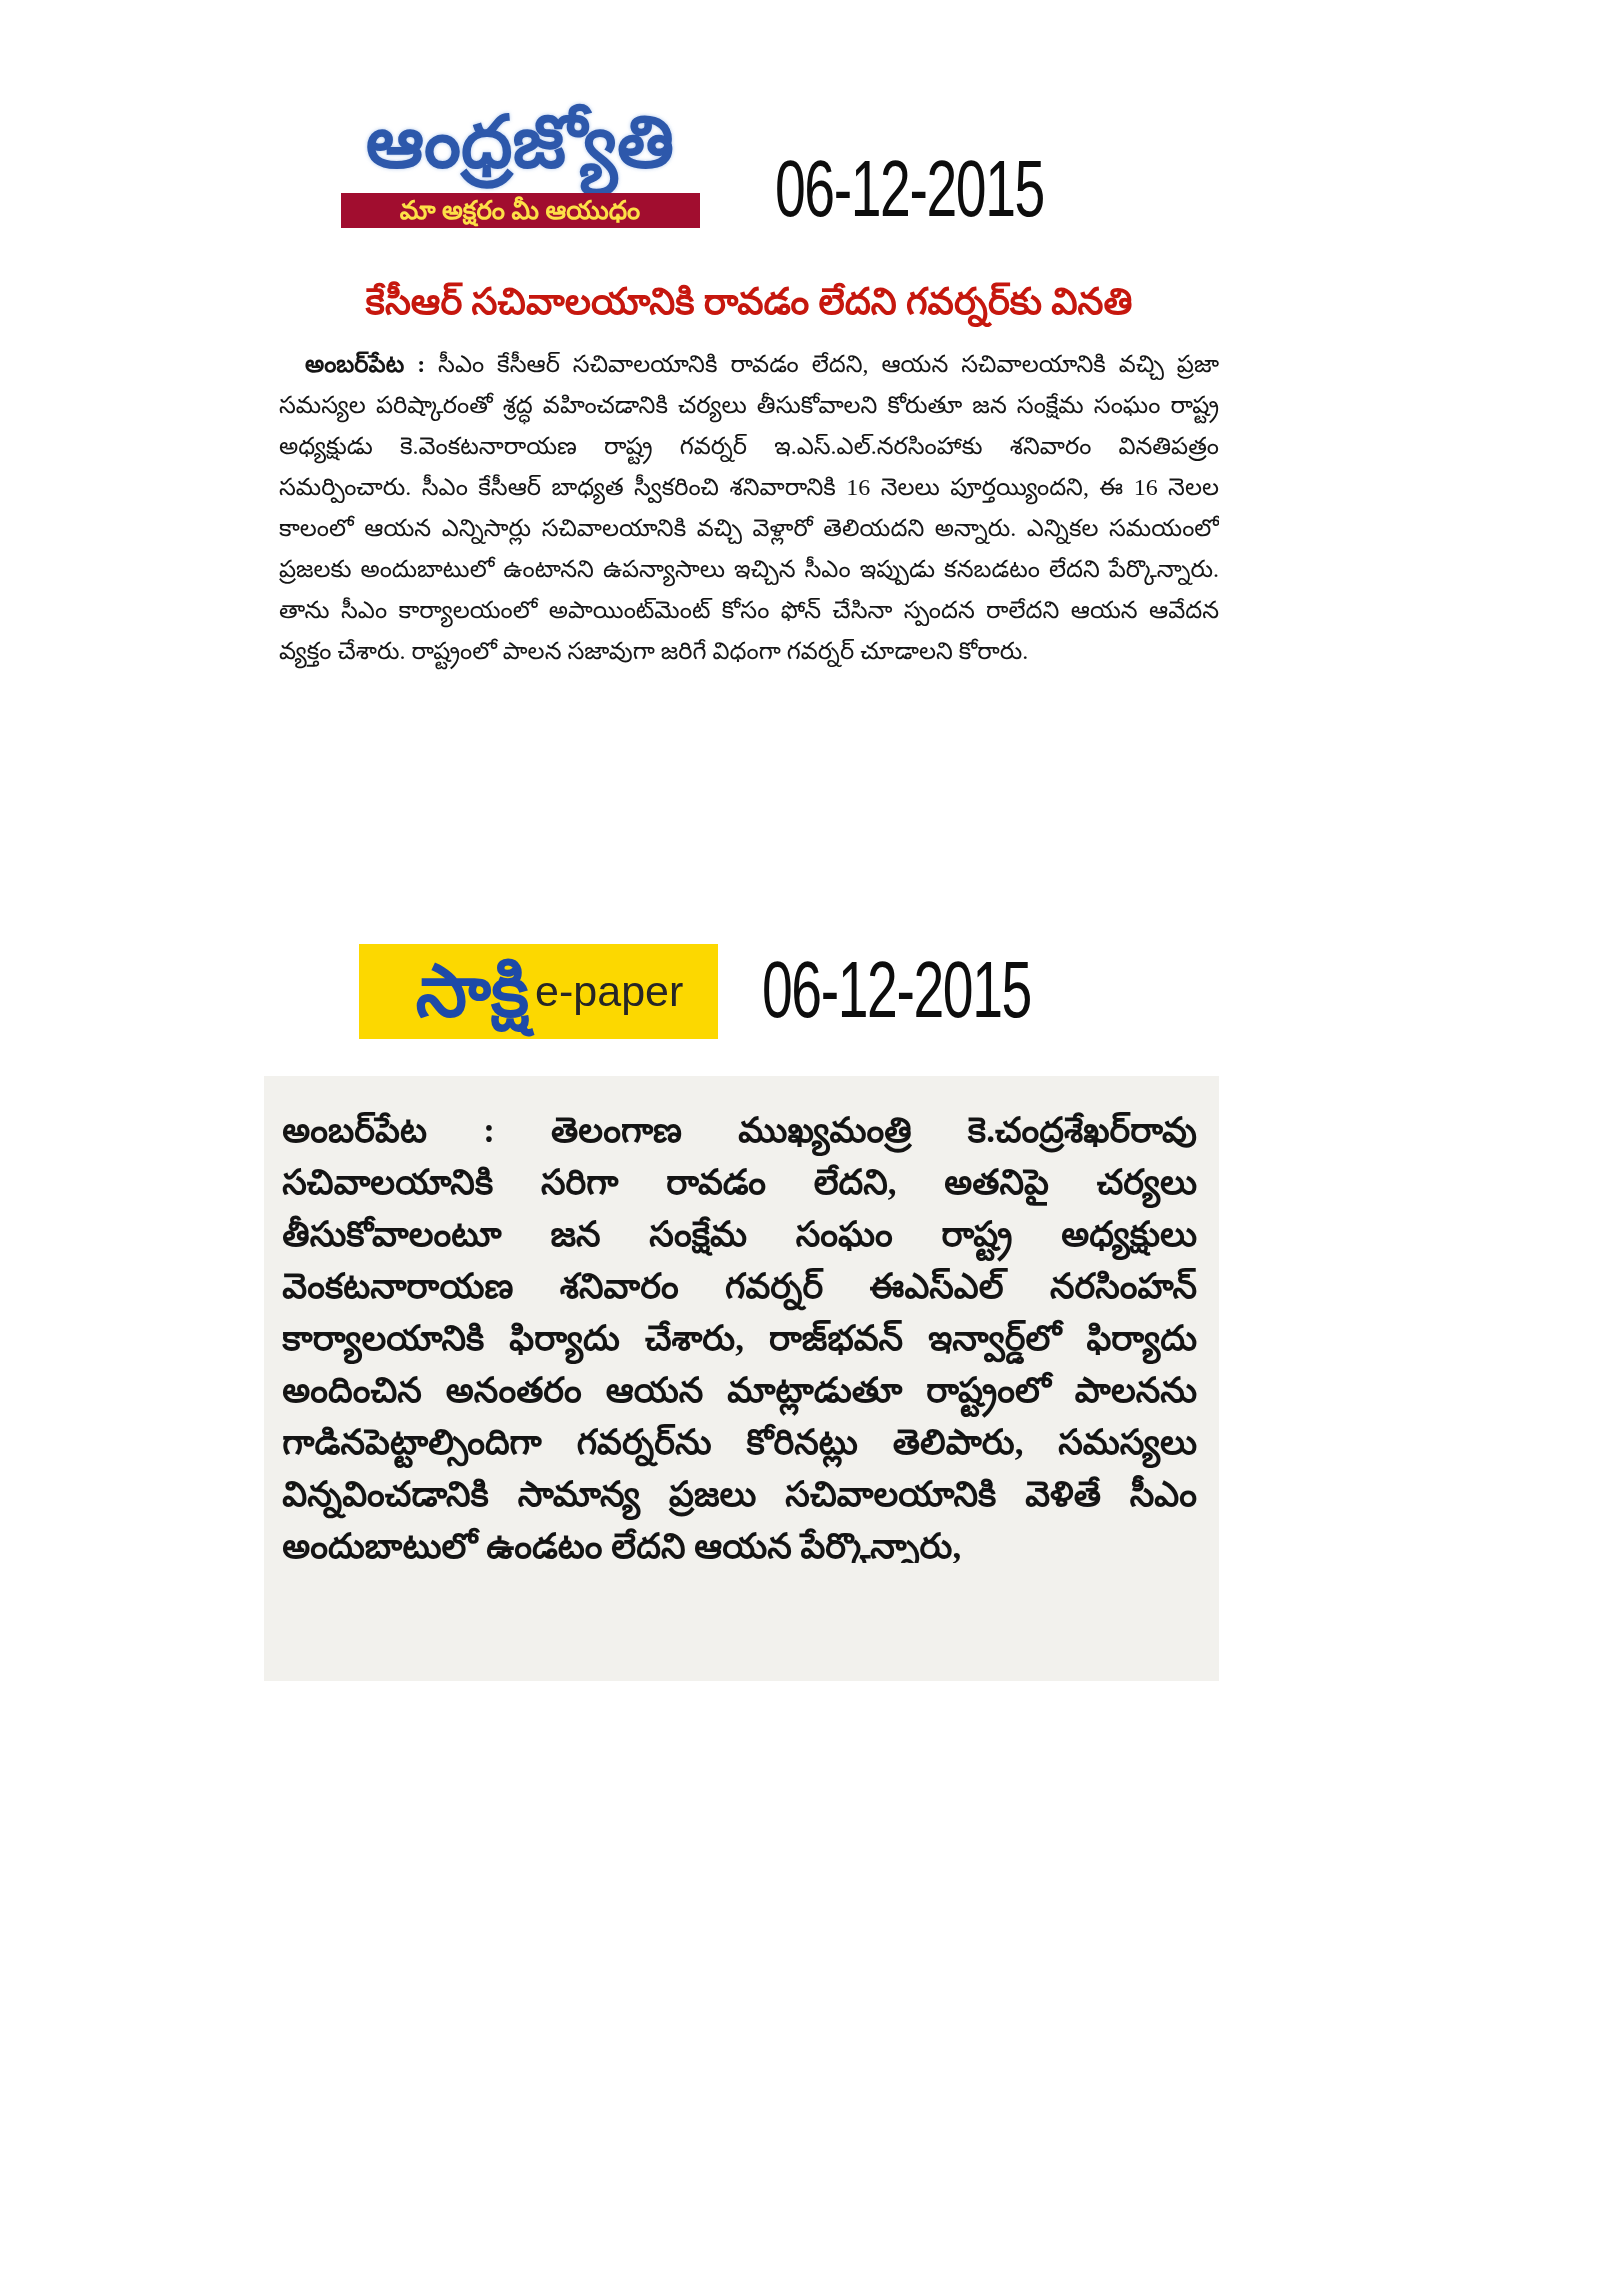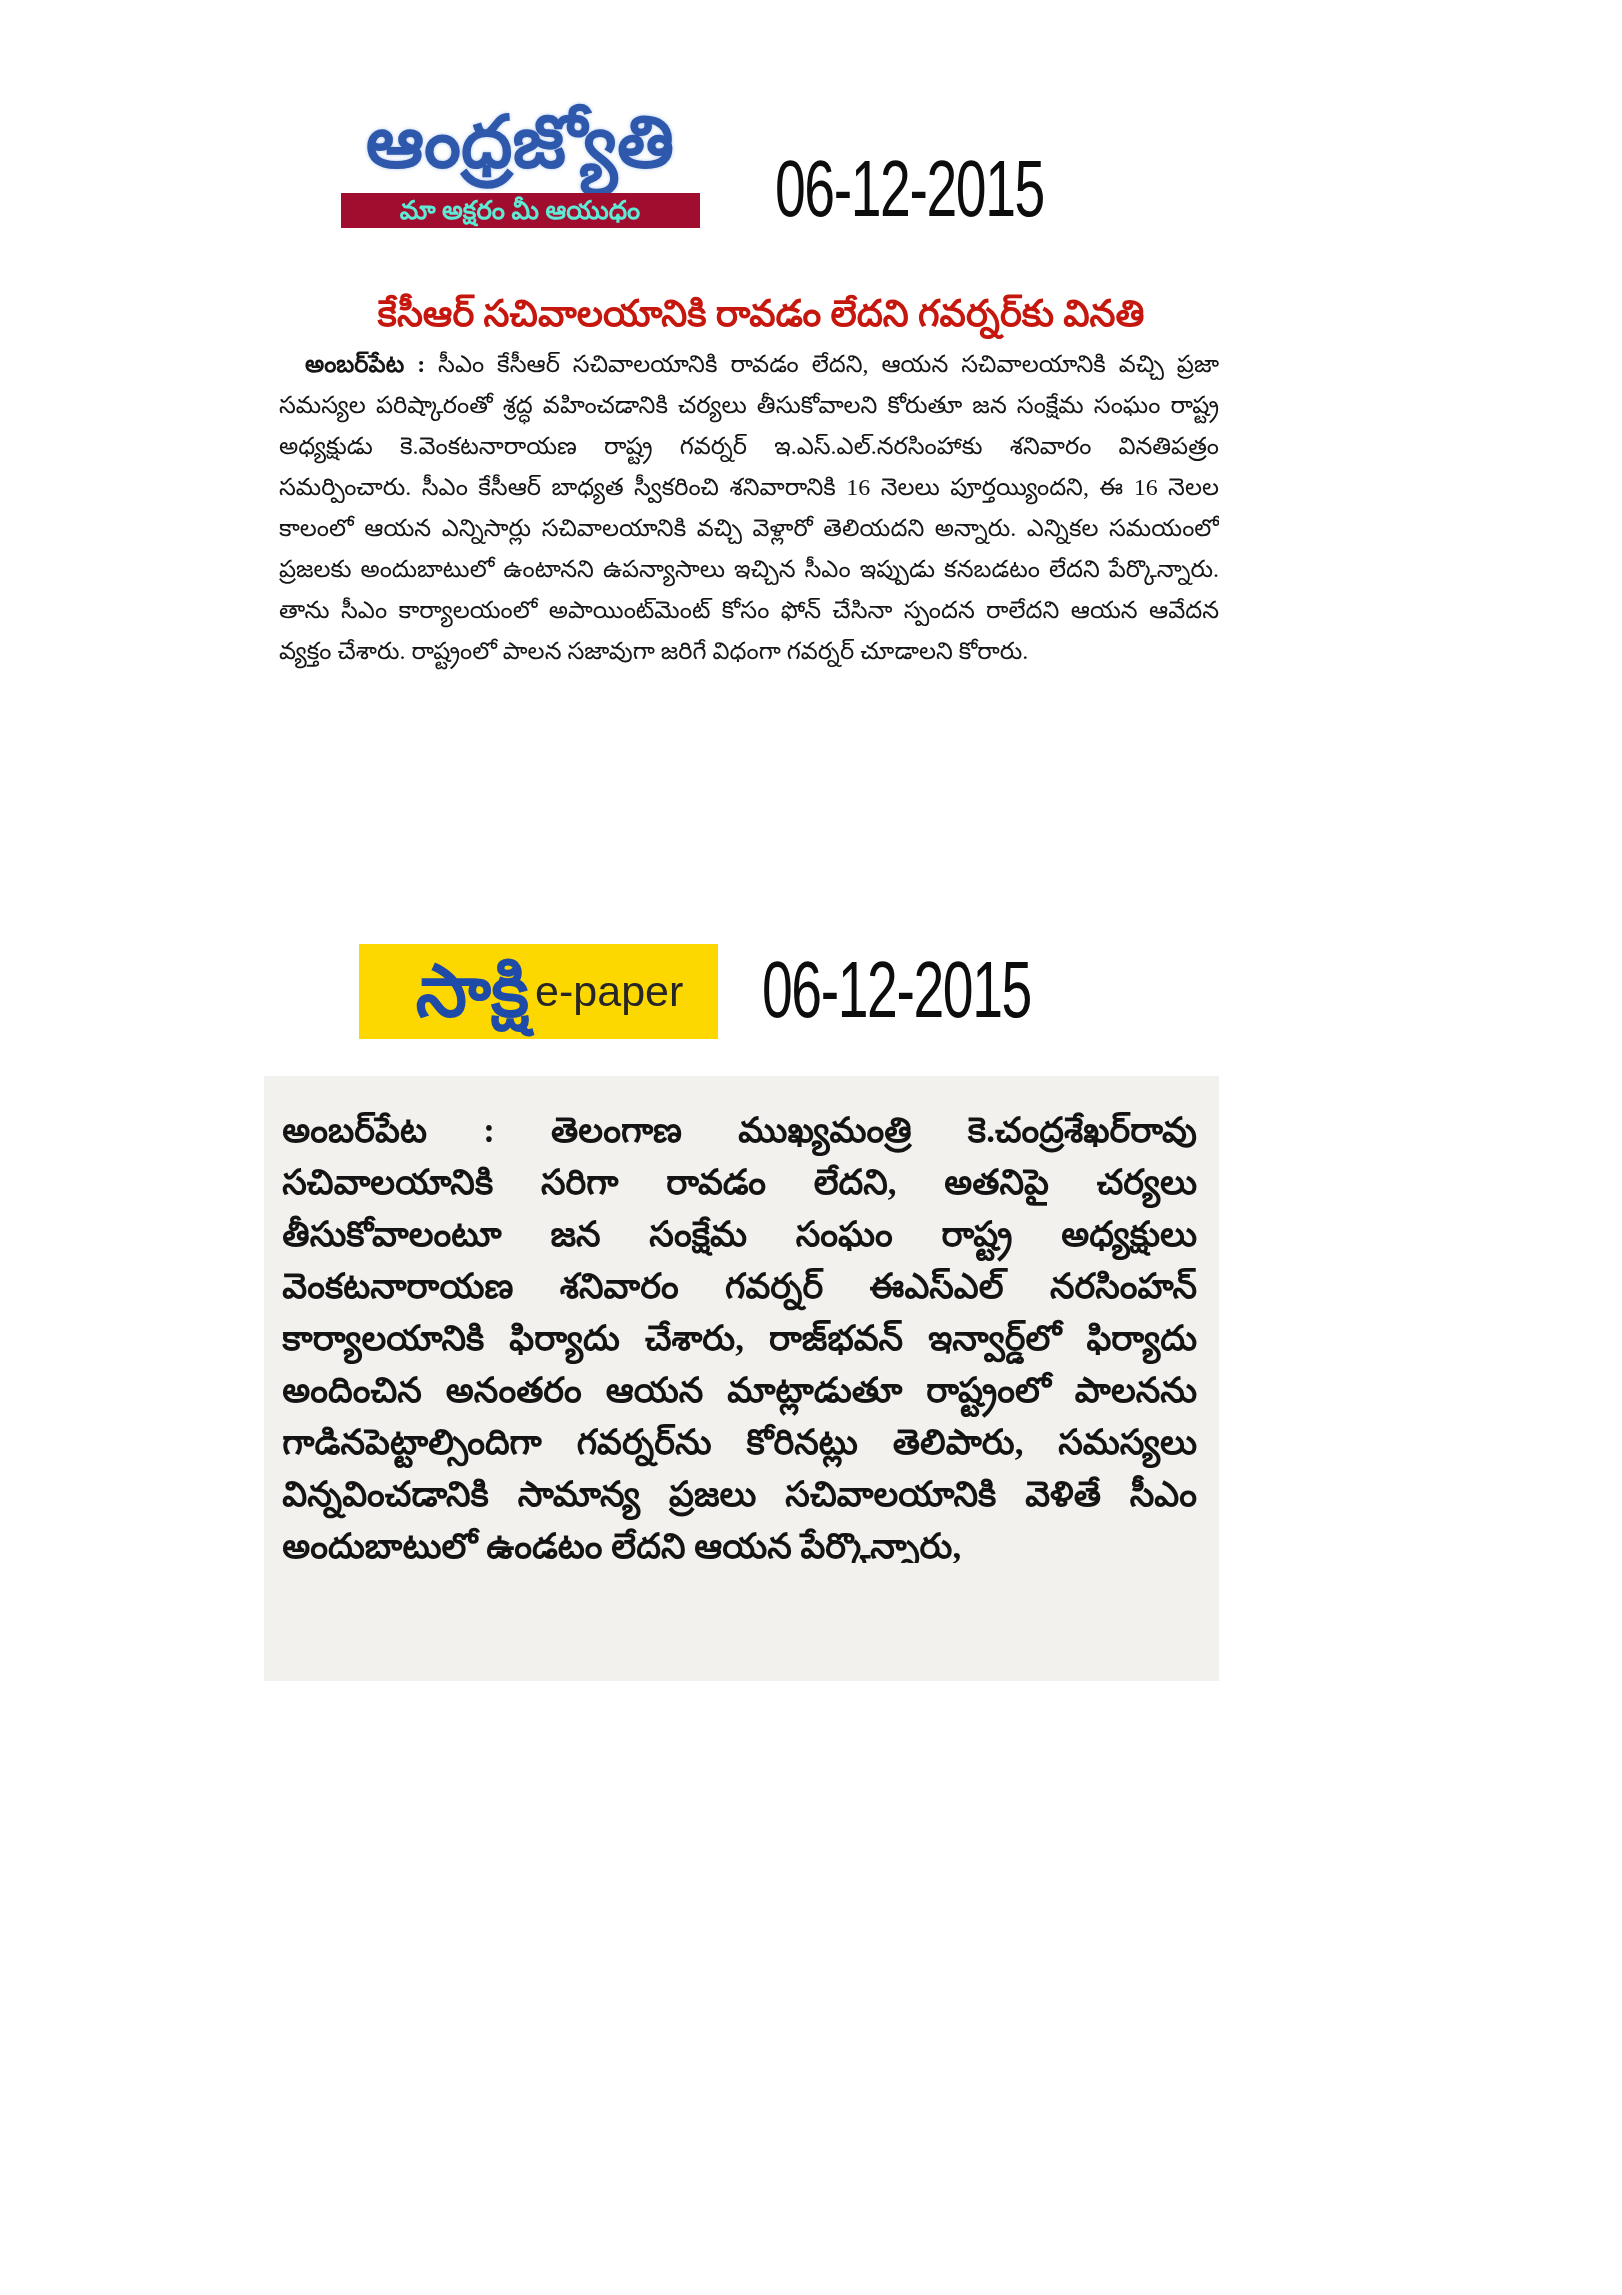--- a/index.html
+++ b/index.html
@@ -5,27 +5,27 @@
   html,body{margin:0;padding:0;background:#ffffff;}
   .page{position:relative;width:1623px;height:2295px;background:#ffffff;overflow:hidden;
         font-family:"Liberation Serif","DejaVu Serif",serif;}
 
   
   .aj-logo{position:absolute;left:330px;top:97px;width:380px;height:131px;}
   .aj-name{height:96px;text-align:center;font-weight:bold;font-size:73px;line-height:92px;
            color:var(--logo-blue);white-space:nowrap;overflow:hidden;
            text-shadow:0 0 3.9px rgba(120,160,220,.6);}
   .aj-banner{height:35px;margin:0 10.5px;background:var(--banner-red);
-             color:#5eead4;text-align:center;font-size:26px;line-height:35px;
+             color:#fde047;text-align:center;font-size:26px;line-height:35px;
              font-weight:bold;overflow:hidden;white-space:nowrap;}
   .date{position:absolute;font-family:"Liberation Sans","DejaVu Sans",sans-serif;
         font-size:79px;line-height:1;color:#0d0d0d;letter-spacing:-2px;
         transform:scaleX(0.70);transform-origin:left top;white-space:nowrap;}
   .date1{left:775px;top:149px;}
-  .headline1{position:absolute;left:279px;top:280px;width:940px;height:56px;margin:12px;
+  .headline1{position:absolute;left:279px;top:280px;width:940px;height:56px;margin:0;
              font-size:37px;font-weight:bold;color:var(--headline-red);
              text-align:center;overflow:hidden;}
   .body1{position:absolute;left:279px;top:344px;width:940px;height:424px;margin:0;
          font-size:24px;line-height:41px;text-align:justify;color:#161616;
          text-indent:26px;overflow:hidden;}
   .lead{font-weight:bold;}
 
   
   .sakshi-logo{position:absolute;left:359px;top:944px;width:337px;height:95px;
                background:var(--sakshi-yellow);display:flex;align-items:center;

